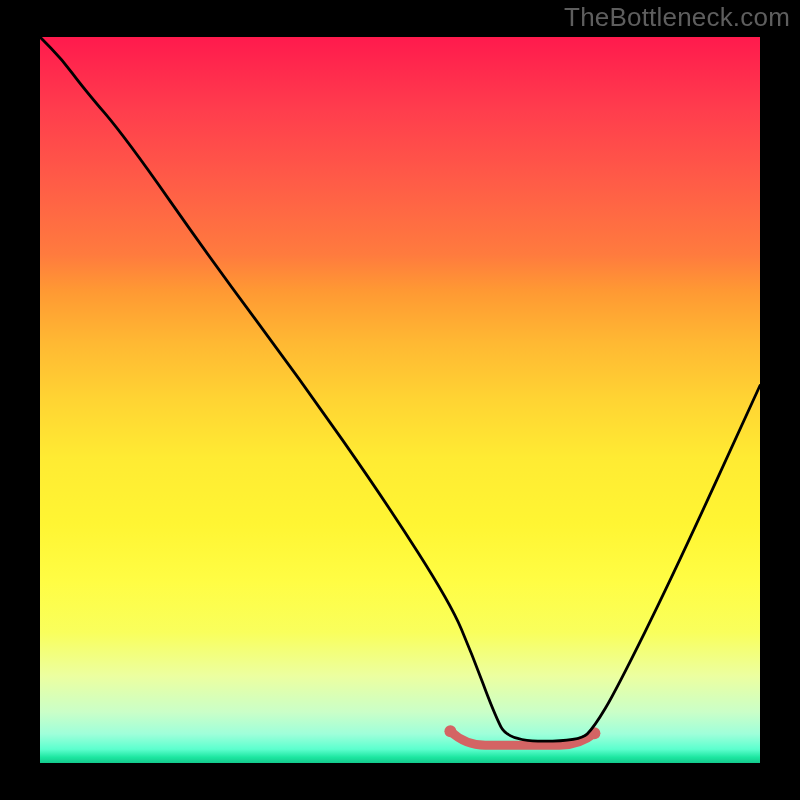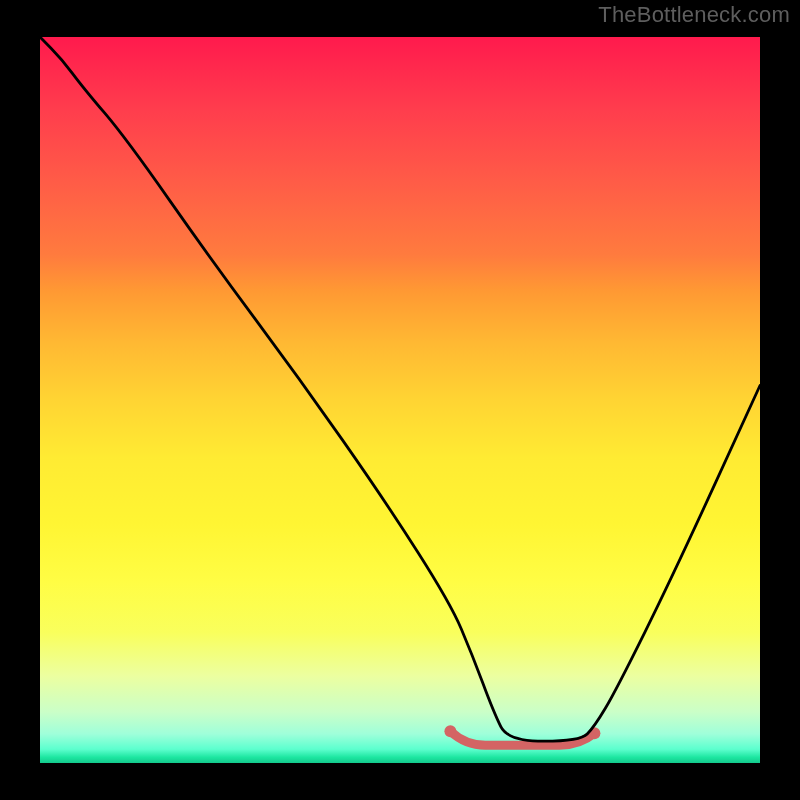--- a/index.html
+++ b/index.html
@@ -14,21 +14,21 @@
     position: relative;
     width: 800px;
     height: 800px;
     background: #000;
   }
   .watermark {
     position: absolute;
     top: 2px;
     right: 10px;
     font-family: Arial, Helvetica, sans-serif;
-    font-size: 22px;
+    font-size: 26px;
     font-weight: 500;
     color: #5e5e5e;
     letter-spacing: 0.2px;
   }
   .plot {
     position: absolute;
     left: 40px;
     top: 37px;
     width: 720px;
     height: 726px;

